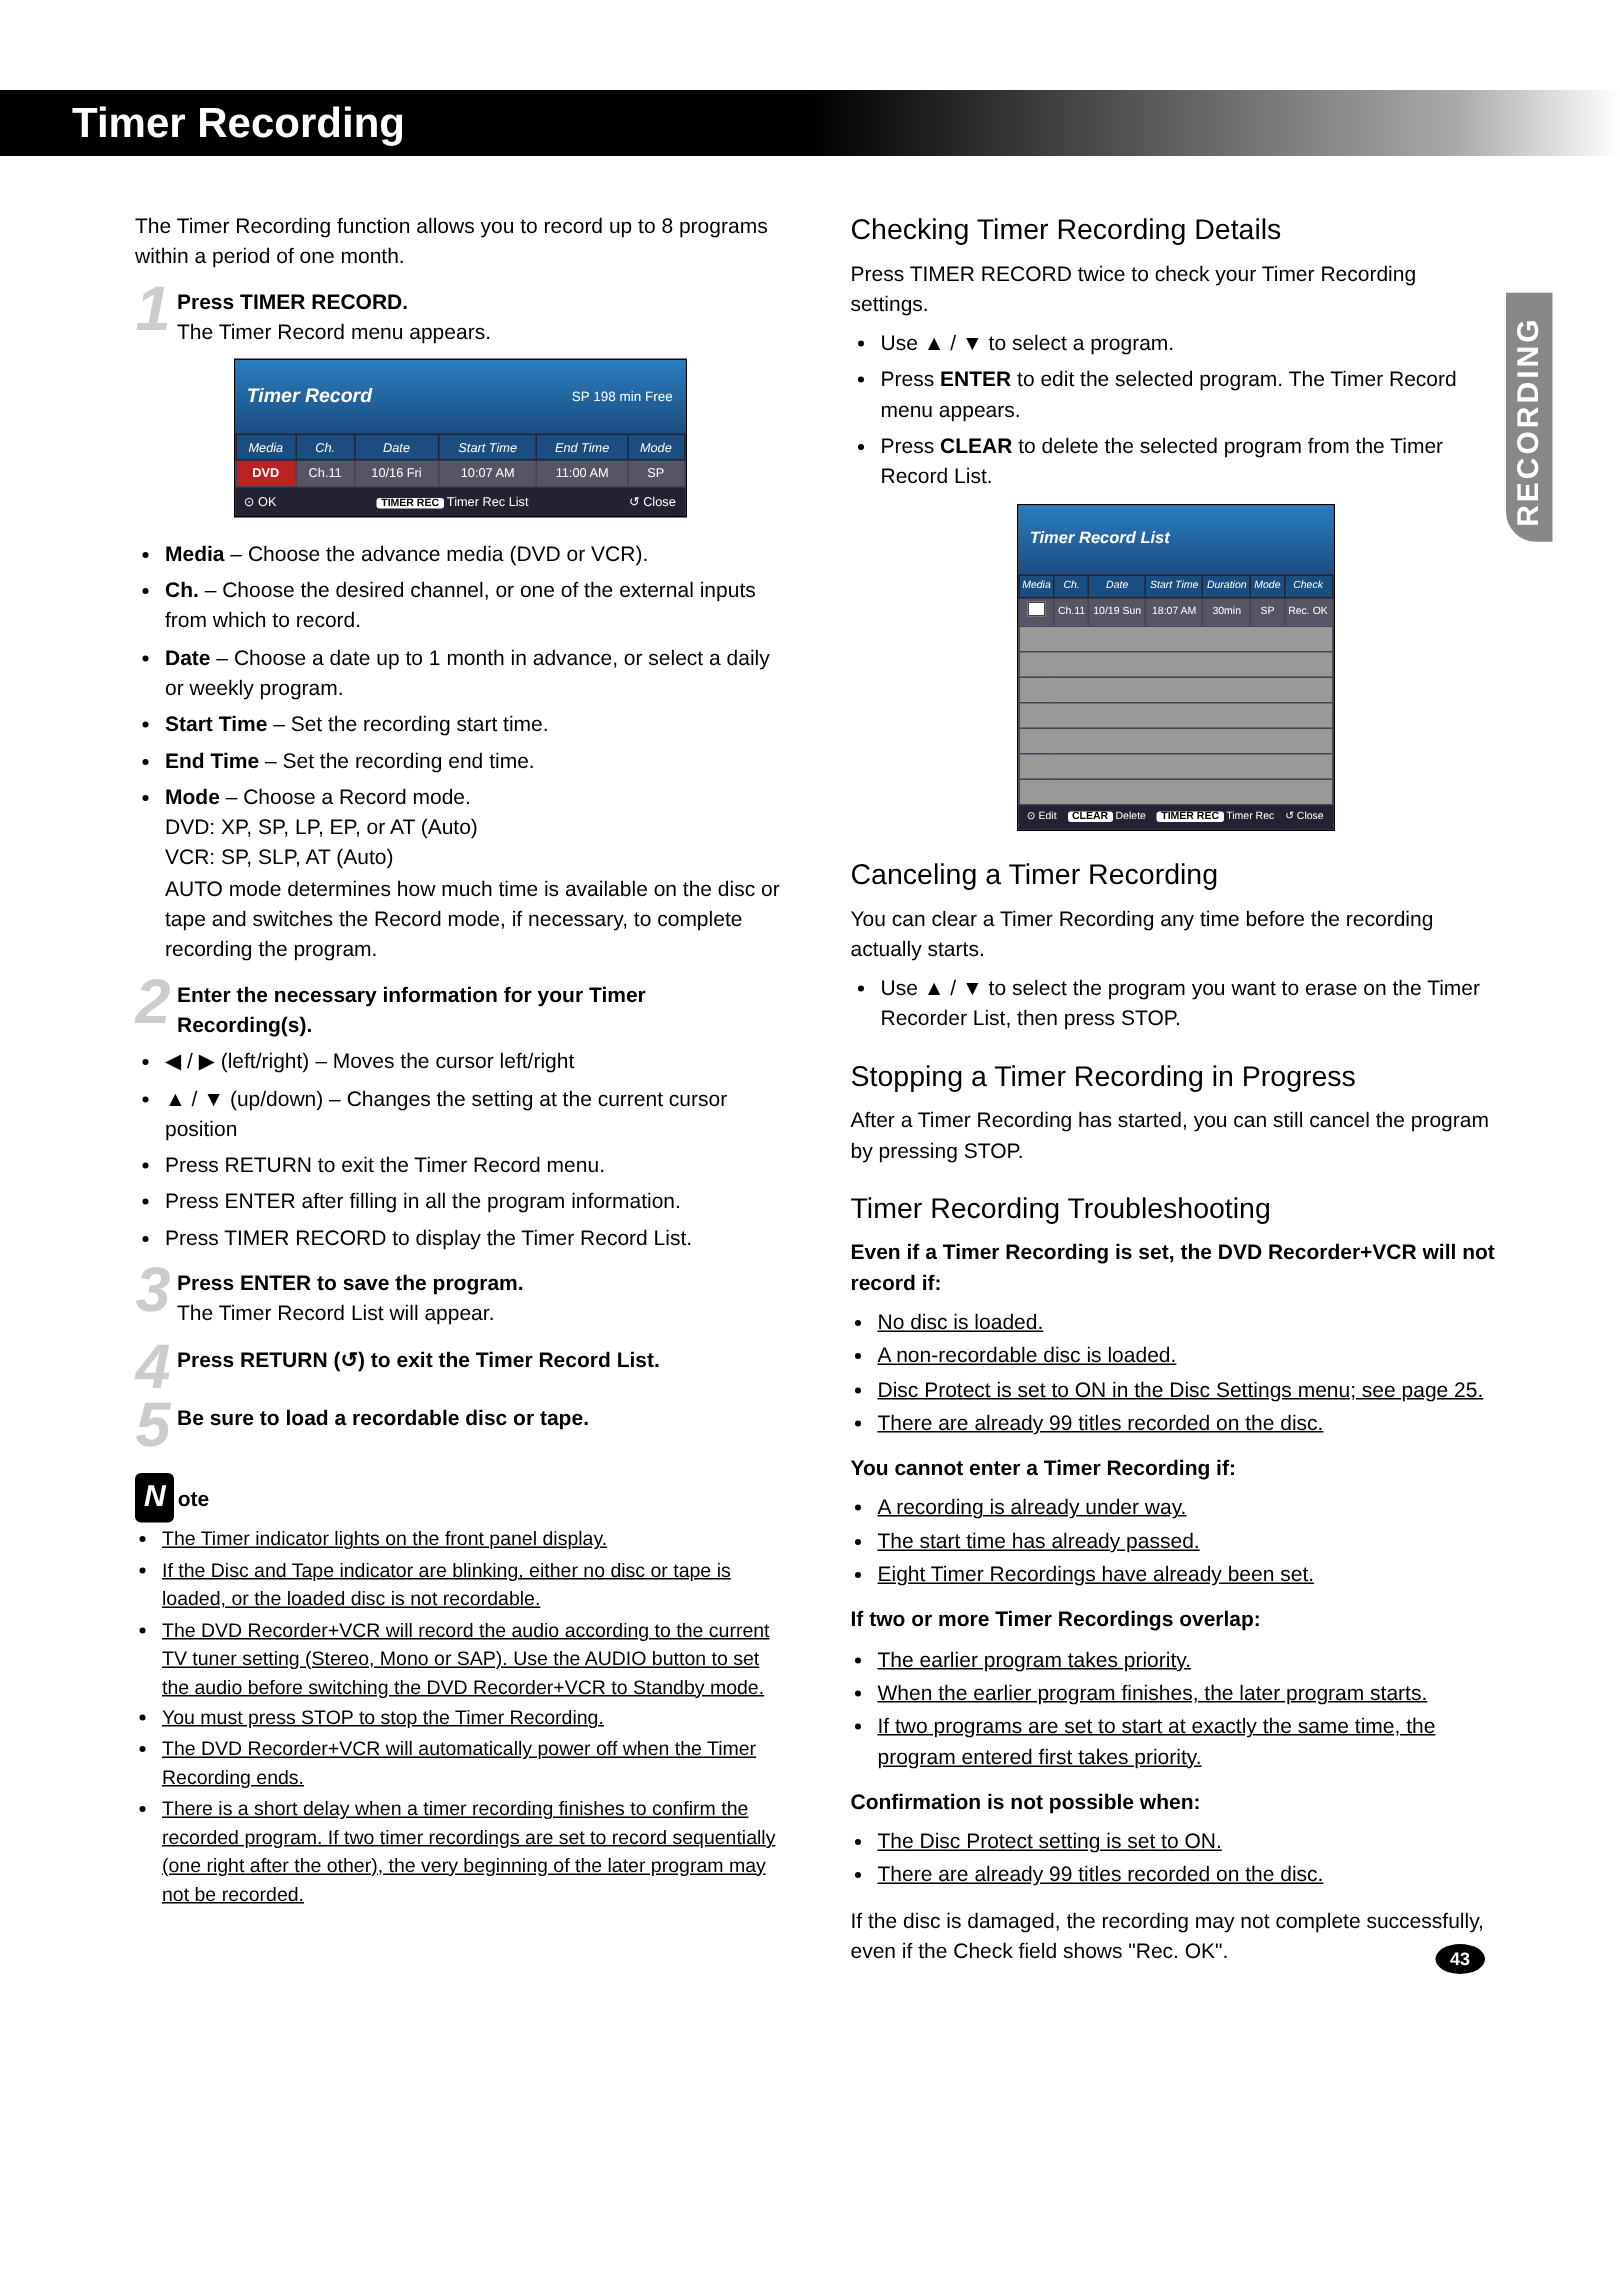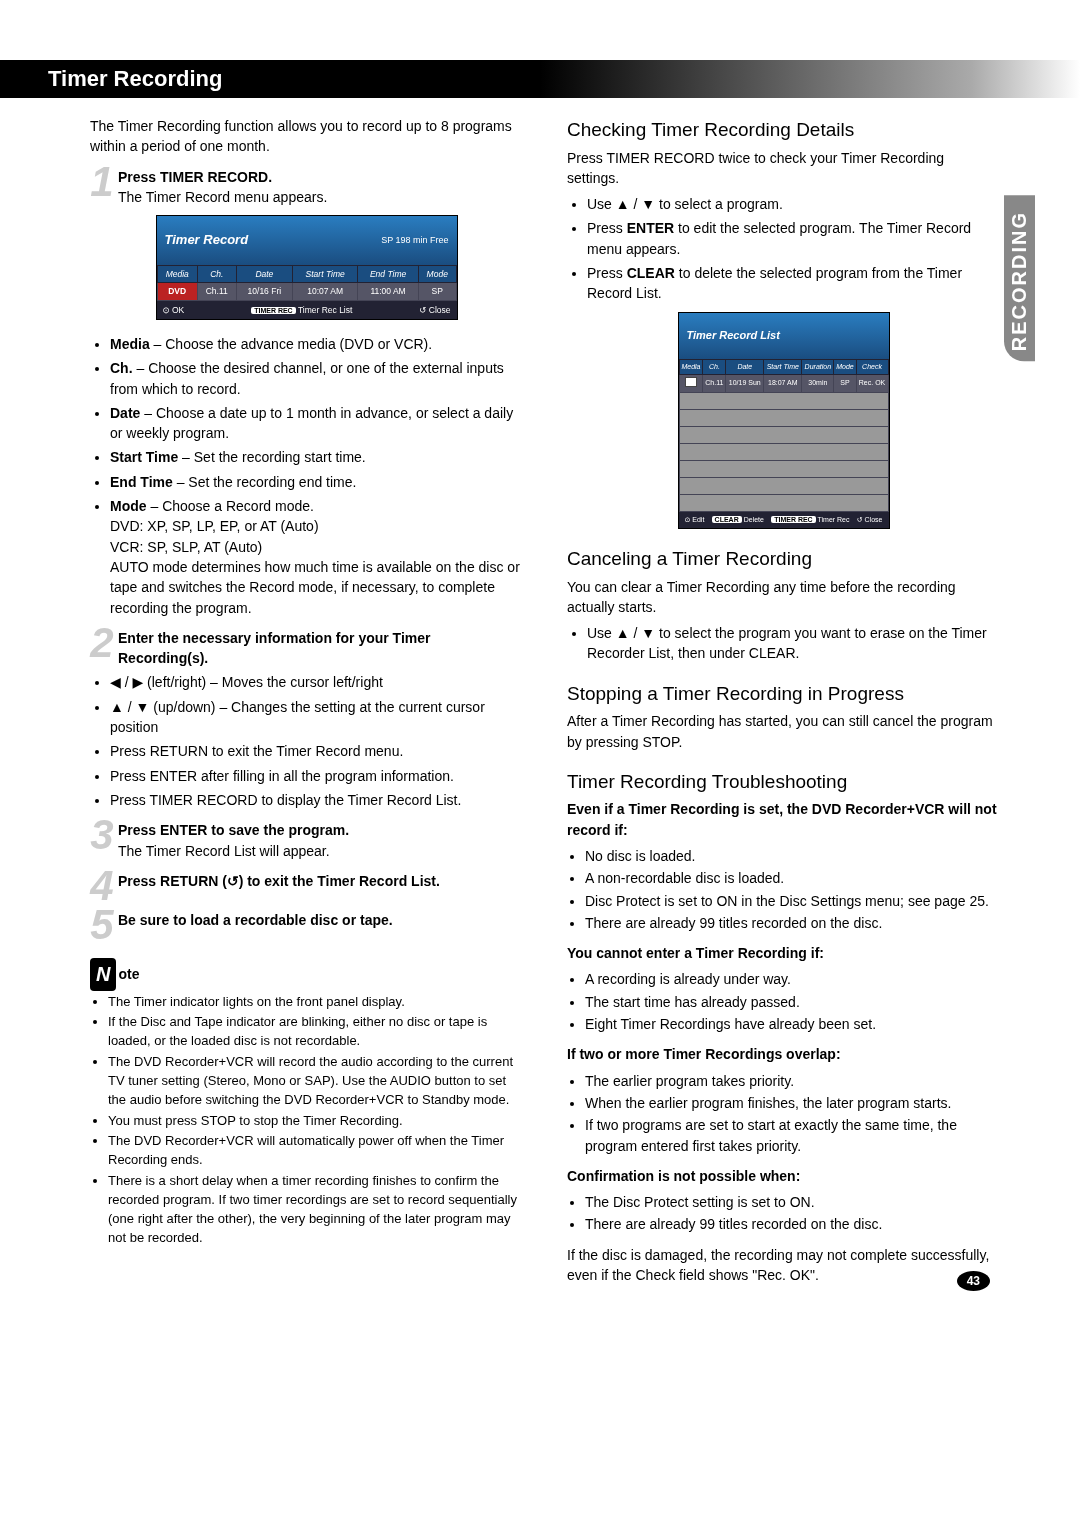--- a/index.html
+++ b/index.html
@@ -11,45 +11,45 @@
     width: 1080px;
   }
   .page {
     padding: 60px 80px 40px 90px;
     position: relative;
     box-sizing: border-box;
   }
   .title-bar {
     background: linear-gradient(to right, #000 0%, #000 50%, #aaa 90%, #fff 100%);
     color: #fff;
-    font-size: 22px;
+    font-size: 28px;
     font-weight: bold;
     padding: 6px 24px;
-    margin: 0 -80px 18px -90px;
+    margin: 0 -80px 36px -90px;
   }
   .title-bar span { padding-left: 24px; }
   .columns { display: flex; gap: 44px; }
   .col { flex: 1; font-size: 14px; line-height: 1.45; }
   .col p { margin: 0 0 6px 0; }
   .bignum { display: flex; align-items: flex-start; margin-top: 10px; }
   .num {
     font-family: Arial, sans-serif;
     font-size: 42px;
     font-weight: 900;
     font-style: italic;
     color: #ccc;
     line-height: 0.7;
     margin-right: 4px;
     min-width: 24px;
     text-align: center;
   }
   .bignum .txt { flex: 1; }
   ul.bullets { margin: 4px 0 4px 20px; padding: 0; }
   ul.bullets li { margin-bottom: 4px; }
-  ul.tight { margin: 2px 0 2px 18px; padding: 0; }
+  ul.tight { margin: 2px 0 2px 18px; padding: 0; text-decoration: underline; }
   ul.tight li { margin-bottom: 2px; }
   h2.section { font-size: 19px; font-weight: normal; margin: 16px 0 4px 0; }
   .note-head { display: flex; align-items: center; margin-top: 18px; }
   .note-icon {
     background: #000;
     color: #fff;
     font-weight: bold;
     font-style: italic;
     font-size: 20px;
     padding: 2px 6px;
@@ -304,21 +304,21 @@
           <span>⊙ Edit</span>
           <span><span class="btn-lbl">CLEAR</span> <span>Delete</span></span>
           <span><span class="btn-lbl">TIMER REC</span> <span>Timer Rec</span></span>
           <span>↺  Close</span>
         </div>
       </div>
 
       <h2 class="section">Canceling a Timer Recording</h2>
       <p>You can clear a Timer Recording any time before the recording actually starts.</p>
       <ul class="bullets">
-        <li>Use ▲ / ▼ to select the program you want to erase on the Timer Recorder List, then under CLEAR.</li>
+        <li>Use ▲ / ▼ to select the program you want to erase on the Timer Recorder List, then press STOP.</li>
       </ul>
 
       <h2 class="section">Stopping a Timer Recording in Progress</h2>
       <p>After a Timer Recording has started, you can still cancel the program by pressing STOP.</p>
 
       <h2 class="section">Timer Recording Troubleshooting</h2>
 
       <p><b>Even if a Timer Recording is set, the DVD Recorder+VCR will not record if:</b></p>
       <ul class="tight">
         <li>No disc is loaded.</li>

